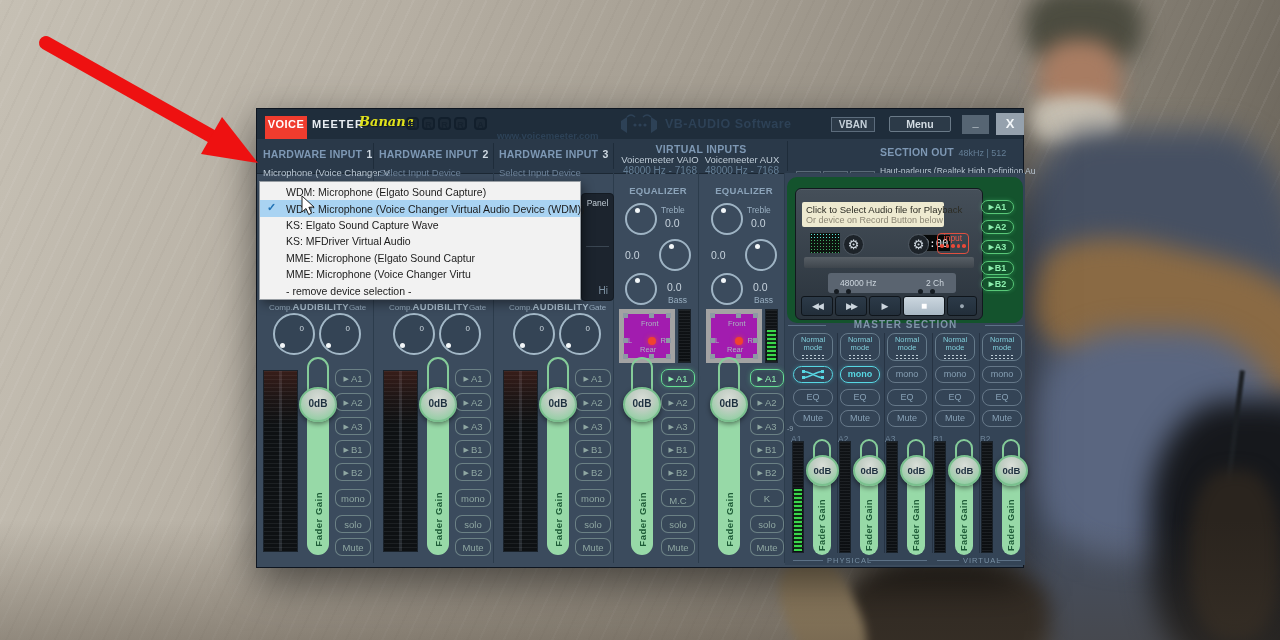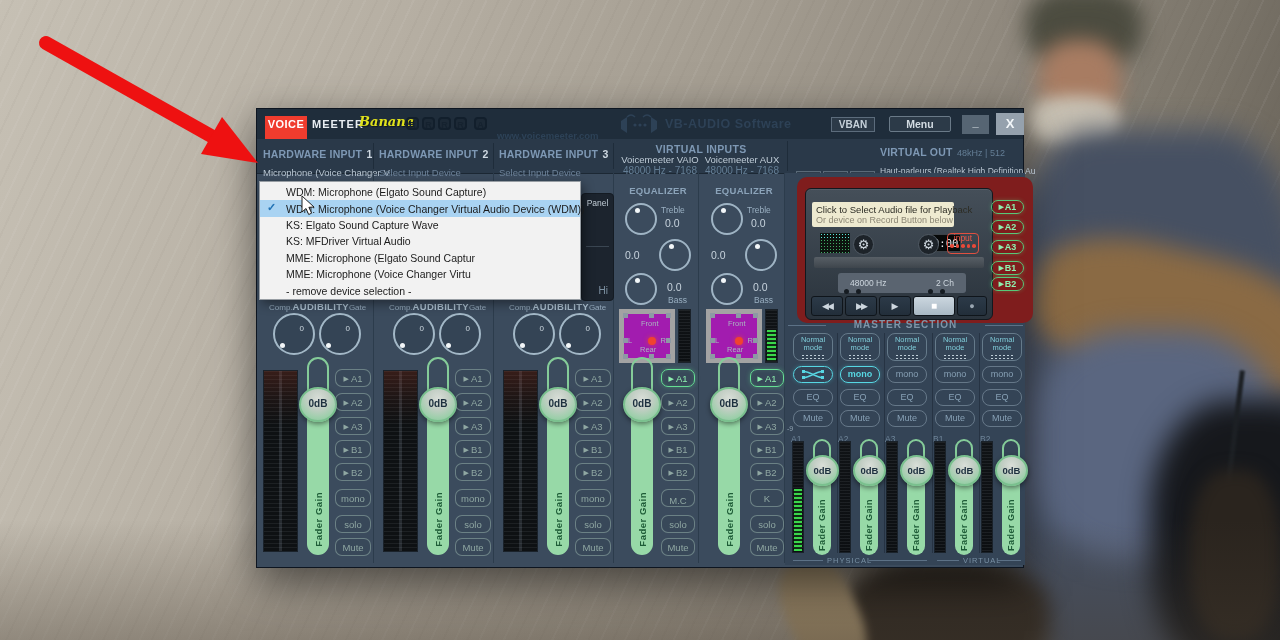--- a/index.html
+++ b/index.html
@@ -103,21 +103,21 @@
     box-shadow:0 0 5px rgba(240,70,40,.8);}
   .panel-box{position:absolute;background:#1c242e;border-radius:4px;border:1px solid #141b23;}
   
   .eq-title{font-size:9.5px;font-weight:bold;color:#8ba3b9;letter-spacing:.3px;}
   .eq-lbl{font-size:8.5px;color:#9ab0c2;}
   .eq-val{font-size:10.5px;color:#c6d2dc;}
   .eqknob{position:absolute;width:32px;height:32px;border-radius:50%;border:2px solid #9fb4c4;box-sizing:border-box;}
   .eqknob .dot{position:absolute;left:50%;top:3px;margin-left:-6px;width:5px;height:5px;border-radius:50%;background:#f2f6f8;}
   
   .rsec{position:absolute;left:528px;top:64px;width:240px;height:392px;background:#34445665;background:#344456;}
-  .cass-outer{position:absolute;left:12px;top:4px;width:236px;height:146px;background:#7f1d1d;border-radius:10px;}
+  .cass-outer{position:absolute;left:2px;top:4px;width:236px;height:146px;background:#14532d;border-radius:10px;}
   .cass{position:absolute;left:8px;top:11px;width:186px;height:130px;border-radius:6px;border:1px solid #12181e;
     background:linear-gradient(#454f59,#2a333c);box-shadow:inset 0 1px 0 rgba(255,255,255,.08);}
   .tape-label{position:absolute;left:6px;top:13px;width:142px;height:25px;background:#eeead0;border-radius:2px;
     padding:2px 4px;box-sizing:border-box;}
   .tl1{font-size:9.5px;color:#2c2c24;white-space:nowrap;}
   .tl2{font-size:9px;color:#8b8674;white-space:nowrap;}
   .ledmx{position:absolute;left:14px;top:44px;width:30px;height:20px;background:#0d130f;
     background-image:radial-gradient(rgba(70,190,110,.9) .8px,rgba(0,0,0,0) 1px);background-size:3px 3px;}
   .ledmx .cy{position:absolute;left:0;top:0;width:100%;height:5px;
     background-image:radial-gradient(rgba(90,230,220,1) .9px,rgba(0,0,0,0) 1px);background-size:3px 3px;}
@@ -250,21 +250,21 @@
     </div>
     <div class="outbus" style="left:566px;">
       <span>A2</span>
       <span class="tri">▼</span>
     </div>
     <div class="outbus" style="left:593px;">
       <span>A3</span>
       <span class="tri">▼</span>
     </div>
     <div class="abs" style="left:623px;top:3px;width:145px;">
-      <span class="hw-title">VIRTUAL OUT</span>
+      <span class="hw-title">SECTION OUT</span>
       <span class="rate-dim" style="font-size:9px;">48kHz | 512</span><br>
       <span class="hw-dev" style="font-size:8.5px;white-space:nowrap;">Haut-parleurs (Realtek High Definition Au</span>
     </div>
   </div>
 
   <div class="vdiv" style="left:116px;top:64px;height:390px;background:#2c3c4c;"></div>
   <div class="vdiv" style="left:236px;top:64px;height:390px;background:#2c3c4c;"></div>
   <div class="vdiv" style="left:356px;top:64px;height:390px;background:#2c3c4c;"></div>
   <div class="vdiv" style="left:441px;top:64px;height:390px;background:#2c3c4c;"></div>
   <div class="vdiv" style="left:527px;top:64px;height:390px;background:#2c3c4c;"></div>

